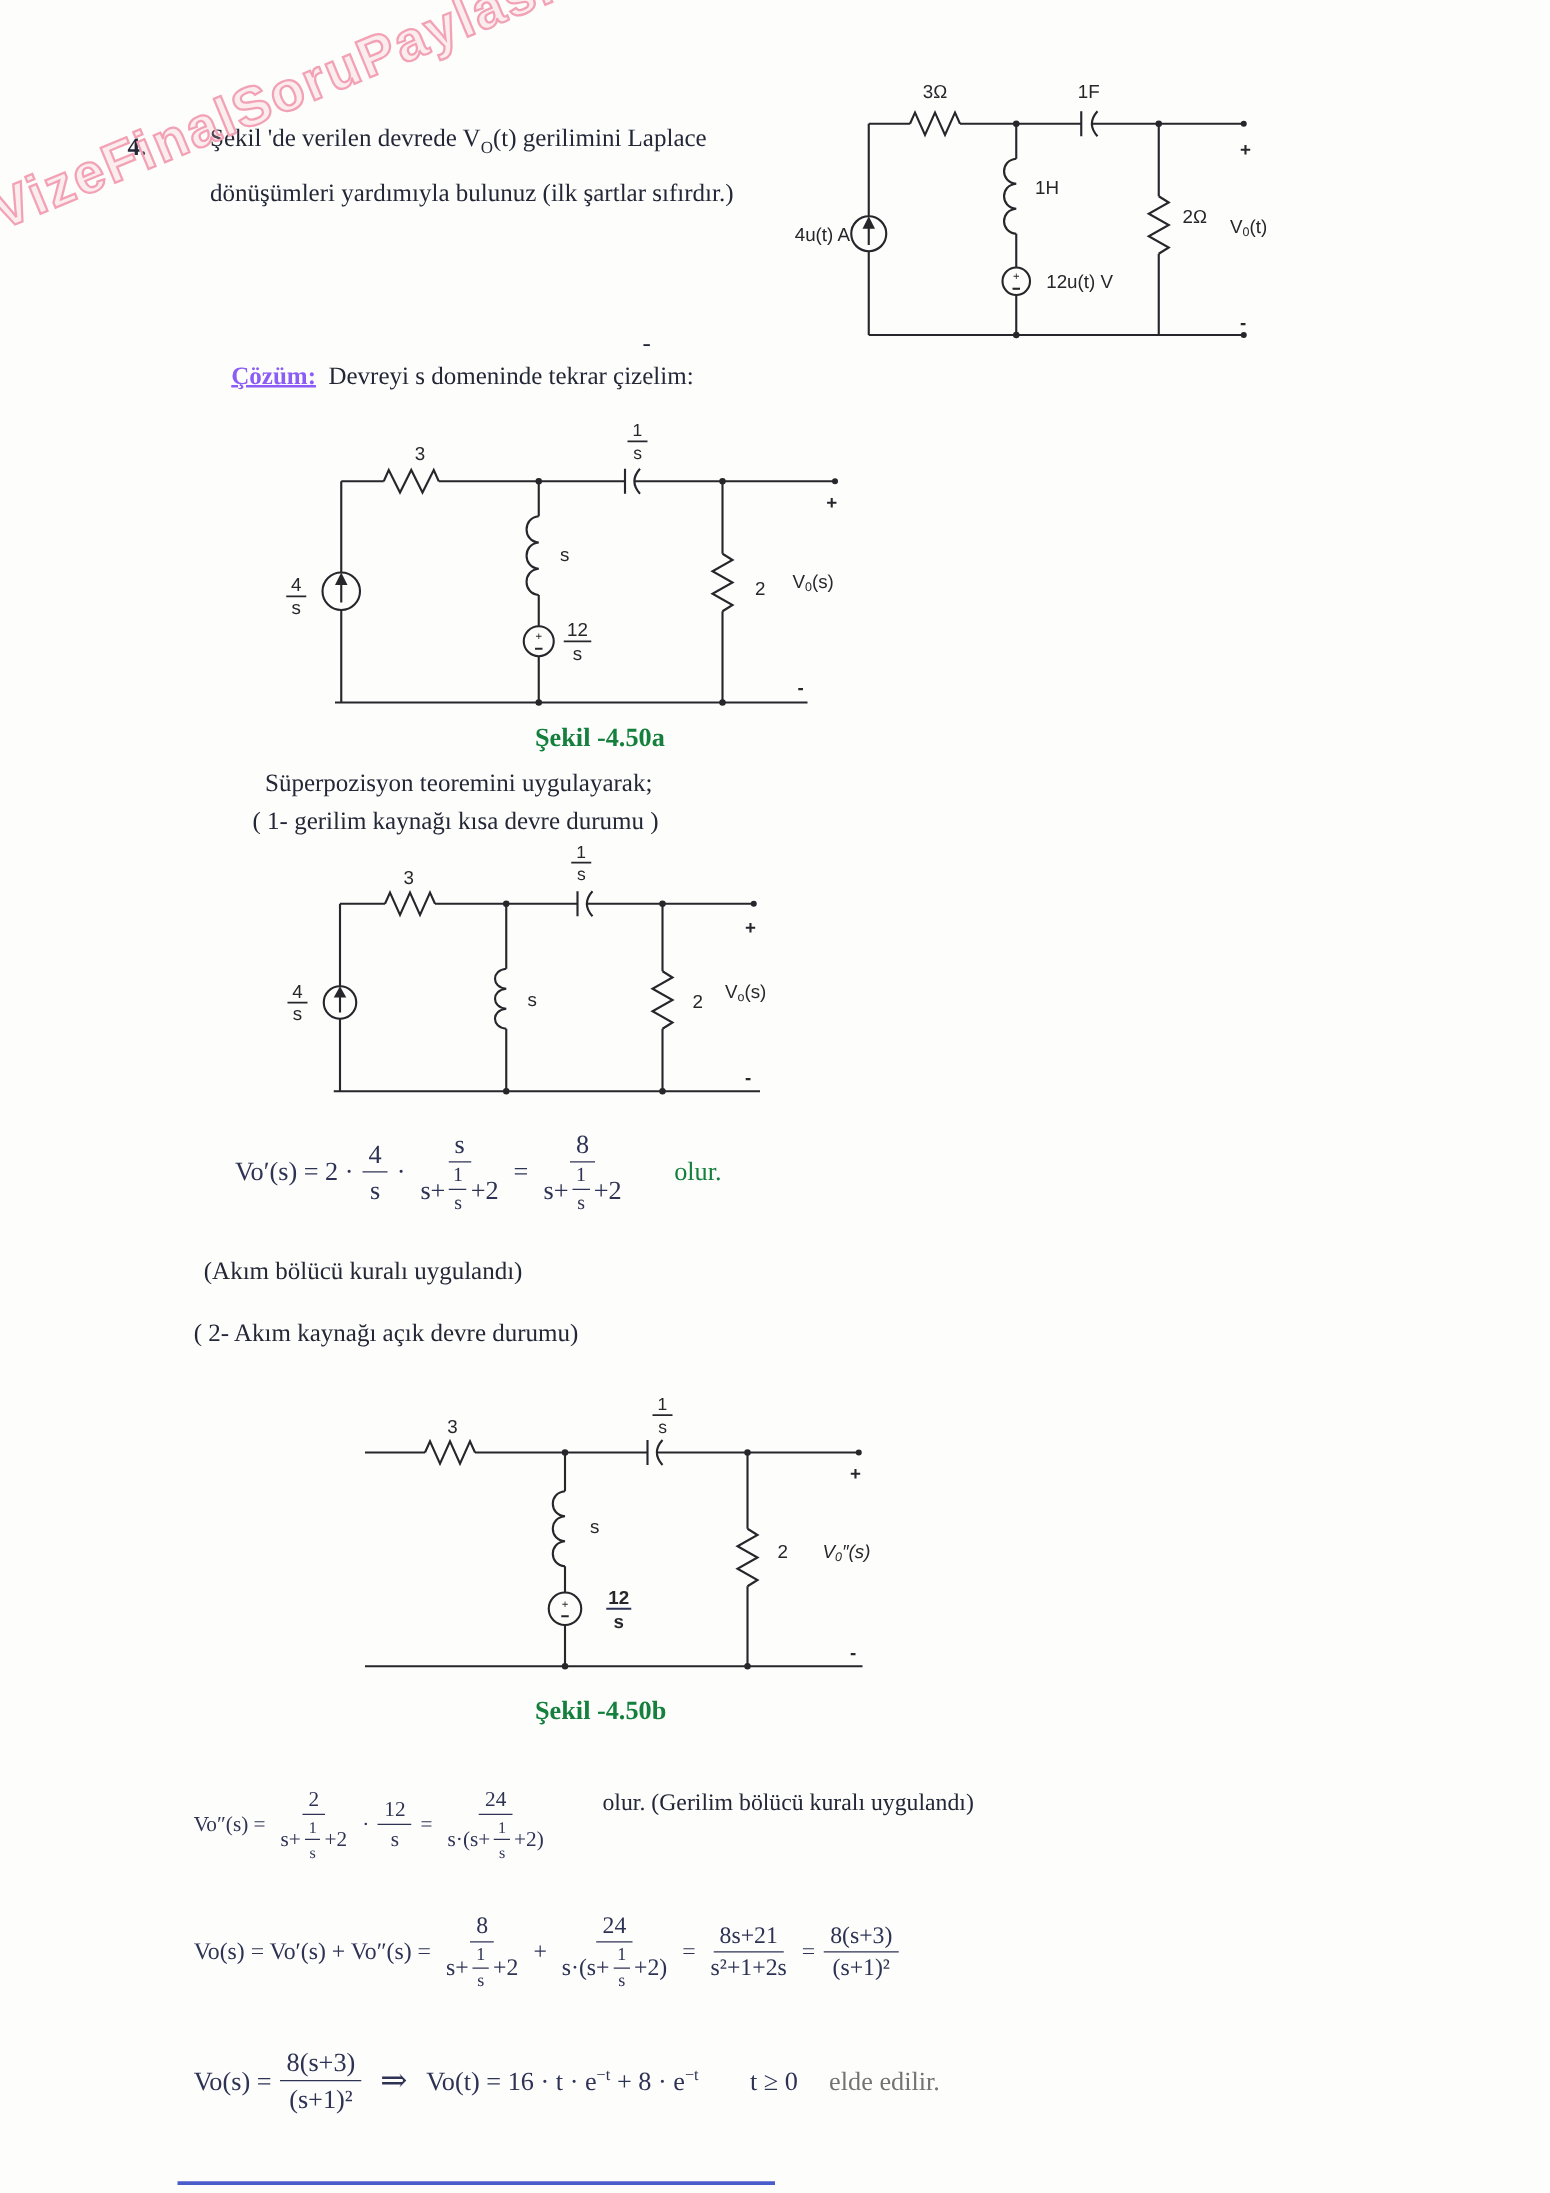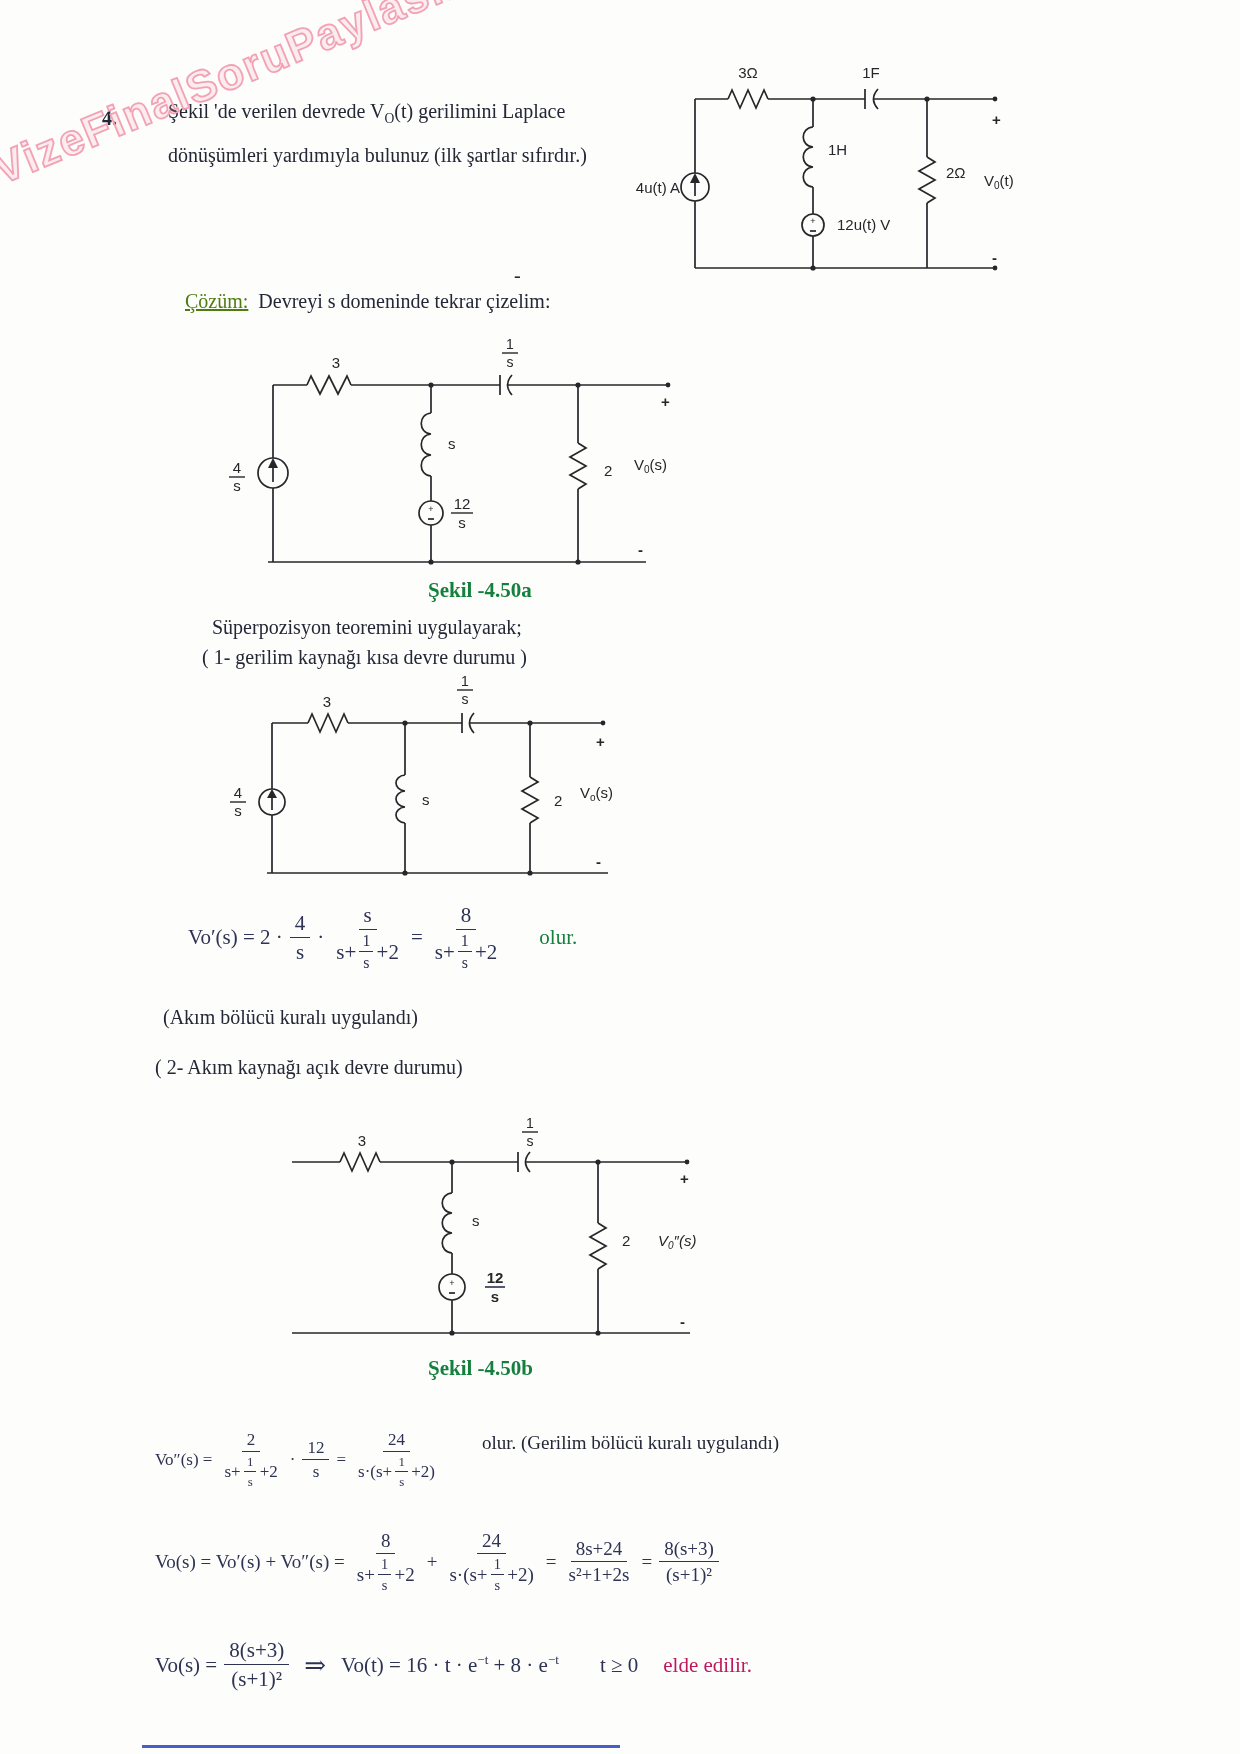--- a/index.html
+++ b/index.html
@@ -6,21 +6,21 @@
   body{
     width:1240px;height:1754px;position:relative;overflow:hidden;
     background:#fdfdfc;
     font-family:"Liberation Serif","DejaVu Serif",serif;
     color:#232736;
   }
   .abs{position:absolute;}
   .txt{font-size:20px;color:#232736;white-space:nowrap;}
   .bold{font-weight:bold;}
   .caption{font-size:21px;font-weight:bold;color:#15803d;white-space:nowrap;}
-  .heading-u{font-weight:normal;color:#4d7c0f;text-decoration:underline;margin-right:10px;}
+  .heading-u{font-weight:bold;color:#8b5cf6;text-decoration:underline;margin-right:10px;}
   
   .watermark{
     position:absolute;left:-4px;top:146px;z-index:6;pointer-events:none;
     transform:rotate(-22.5deg);transform-origin:0 50%;
     font-family:"Liberation Sans","DejaVu Sans",sans-serif;font-weight:bold;
     font-size:44px;letter-spacing:2px;white-space:nowrap;
     color:rgba(248,178,192,0.22);
     -webkit-text-stroke:1.8px #f2a2b4;
   }
   
@@ -330,35 +330,35 @@
         <span>s·(s+</span>
         <span class="sfrac">
           <span class="num">1</span>
           <span class="den">s</span>
         </span>
         <span>+2)</span>
       </span>
   </span>
   <span>=</span>
   <span class="frac">
-      <span class="num">8s+24</span>
+      <span class="num">8s+21</span>
       <span class="den">s²+1+2s</span>
     </span>
   <span>=</span>
   <span class="frac">
       <span class="num">8(s+3)</span>
       <span class="den">(s+1)²</span>
     </span>
 </div>
 
 <div class="eq abs" style="left:155px;top:1638px;font-size:21px;">
   <span>Vo(s) =</span>
   <span class="frac">
       <span class="num">8(s+3)</span>
       <span class="den">(s+1)²</span>
     </span>
   <span style="font-size:26px;margin:0 8px;">⇒</span>
   <span><span>Vo(t) = 16 · t · e</span><sup>−t</sup> <span>+ 8 · e</span><sup>−t</sup></span>
   <span style="margin-left:34px;">t ≥ 0</span>
-  <span style="margin-left:18px;color:#be185d;">elde edilir.</span>
+  <span style="margin-left:18px;color:#737373;">elde edilir.</span>
 </div>
 
 <div class="bottom-line"></div>
 
 </body></html>

